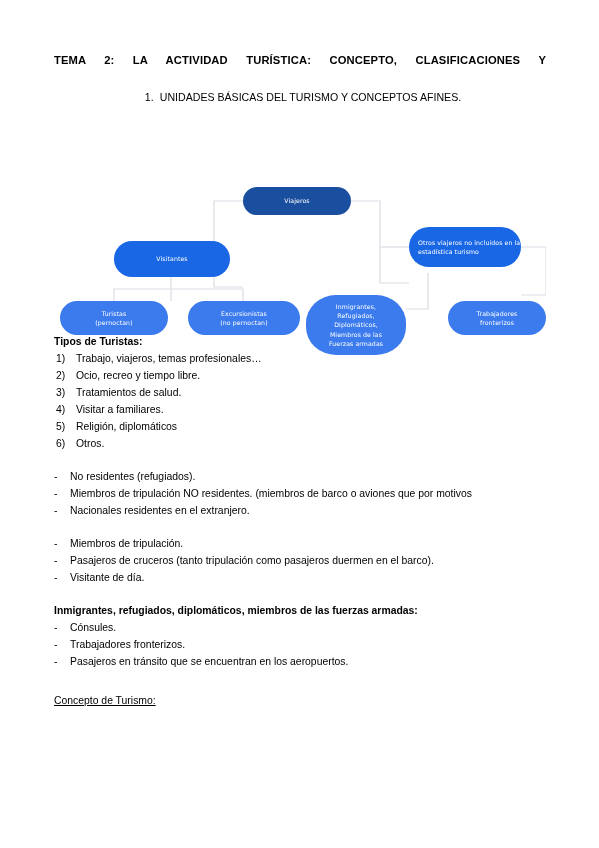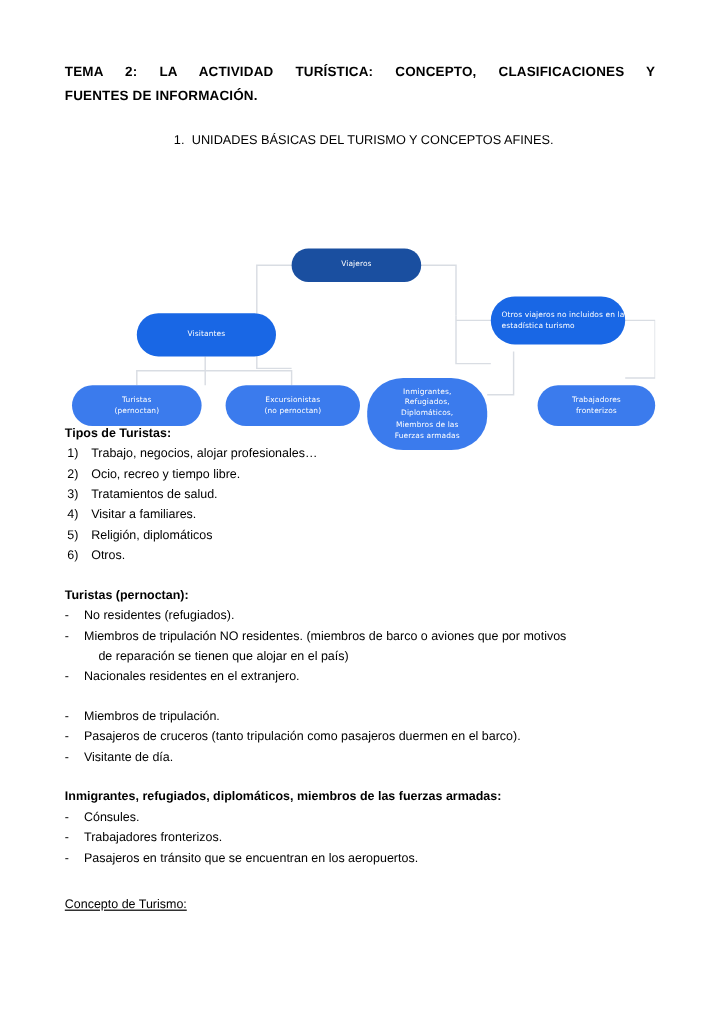--- a/index.html
+++ b/index.html
@@ -110,21 +110,20 @@
   .node.left-text { justify-content: flex-start; text-align: left; padding-left: 9px; }
 </style>
 </head>
 <body>
 
 <div class="page">
   <div class="content">
 
     <h1 class="doc-title">
       <span class="line1">TEMA 2: LA ACTIVIDAD TURÍSTICA: CONCEPTO, CLASIFICACIONES Y</span>
-      <span class="line2">FUENTES DE INFORMACIÓN.</span>
     </h1>
 
     <p class="section-number">
       <span class="num">1.</span><span>UNIDADES BÁSICAS DEL TURISMO Y CONCEPTOS AFINES.</span>
     </p>
 
     
     <div class="diagram">
       <svg width="492" height="190" viewBox="0 0 492 190">
         <g fill="none" stroke="#d9dde3" stroke-width="1.2">
@@ -183,21 +182,21 @@
     
 
     <div class="gap-lg"></div>
 
     
     <div class="block">
       <div class="block-heading">Tipos de Turistas:</div>
       <ul class="list">
         <li>
             <span class="marker">1)</span>
-            <span class="txt">Trabajo, negocios, alojar profesionales…</span>
+            <span class="txt">Trabajo, viajeros, temas profesionales…</span>
           </li>
         <li>
             <span class="marker">2)</span>
             <span class="txt">Ocio, recreo y tiempo libre.</span>
           </li>
         <li>
             <span class="marker">3)</span>
             <span class="txt">Tratamientos de salud.</span>
           </li>
         <li>
@@ -212,29 +211,28 @@
             <span class="marker">6)</span>
             <span class="txt">Otros.</span>
           </li>
       </ul>
     </div>
 
     <div class="gap-md"></div>
 
     
     <div class="block">
-      <div class="block-heading">Turistas (pernoctan):</div>
       <ul class="list dash">
         <li>
             <span class="marker">-</span>
             <span class="txt">No residentes (refugiados).</span>
           </li>
         <li>
             <span class="marker">-</span>
-            <span class="txt"><span>Miembros de tripulación NO residentes. (miembros de barco o aviones que por motivos</span><span class="cont">de reparación se tienen que alojar en el país)</span></span>
+            <span class="txt"><span>Miembros de tripulación NO residentes. (miembros de barco o aviones que por motivos</span></span>
           </li>
         <li>
             <span class="marker">-</span>
             <span class="txt">Nacionales residentes en el extranjero.</span>
           </li>
       </ul>
     </div>
 
     <div class="gap-md"></div>
 

